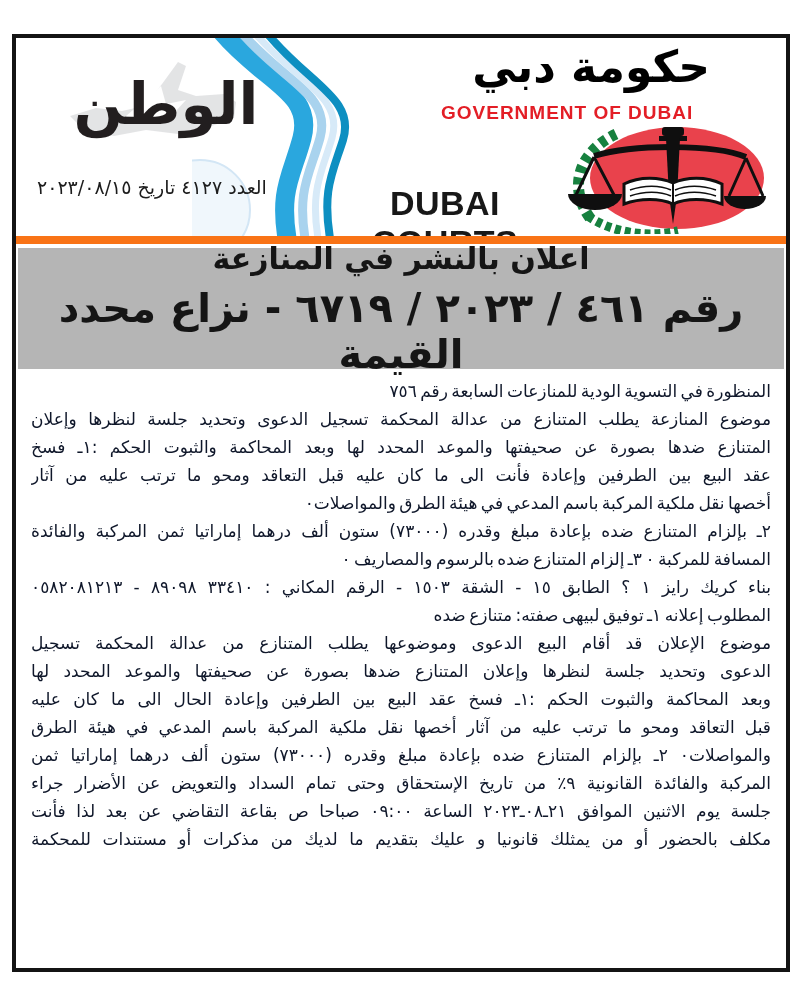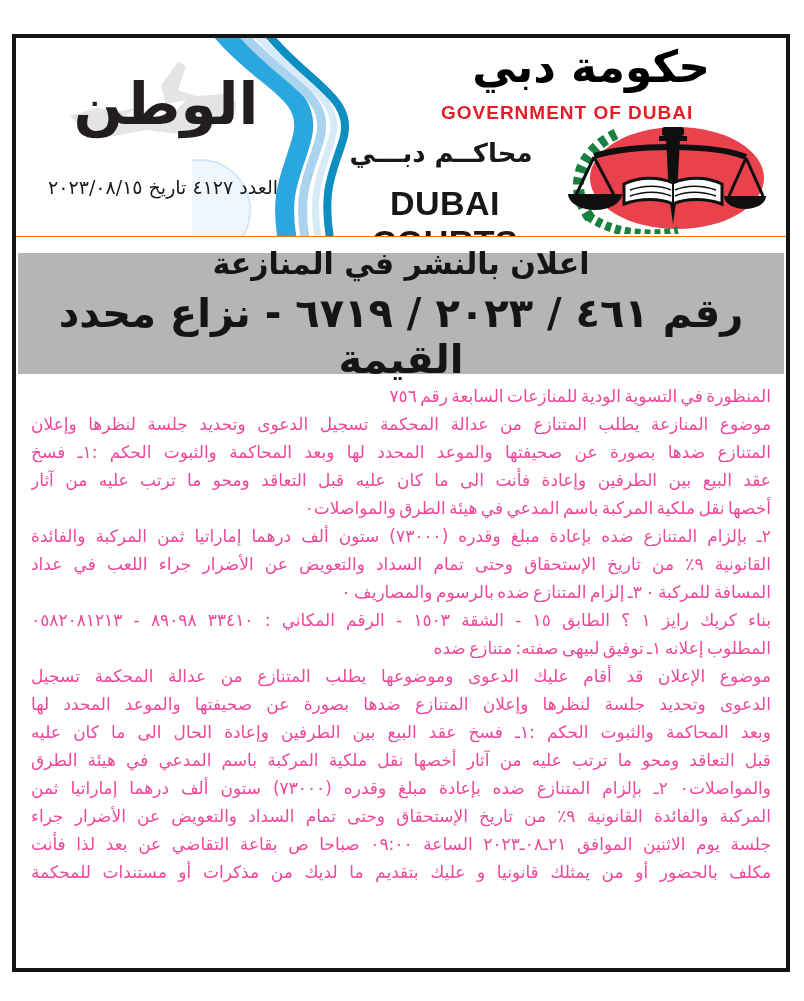--- a/index.html
+++ b/index.html
@@ -5,31 +5,31 @@
   html,body { margin:0; padding:0; }
   body {
     width:804px; height:1001px; position:relative; background:#ffffff;
     font-family:"DejaVu Sans", sans-serif; overflow:hidden;
   }
   .frame {
     position:absolute; left:12px; top:34px; width:778px; height:938px;
     box-sizing:border-box; border:4px solid #141414; background:#fff;
   }
   
-  .header { position:relative; height:198px; border-bottom:1px solid #f97316; overflow:hidden; }
+  .header { position:relative; height:198px; border-bottom:8px solid #f97316; overflow:hidden; }
   .abs { position:absolute; }
   .watan-wave { left:176px; top:0; width:170px; height:198px; }
   .watan-map  { left:50px; top:18px; width:175px; height:105px; opacity:.5; }
   .watan-name {
     left:40px; top:30px; width:220px; text-align:center; direction:rtl;
     font-size:58px; line-height:72px; font-weight:bold; color:#221e1f;
   }
   .watan-issue {
-    left:0; top:138px; width:262px; text-align:right; direction:rtl;
-    font-size:19px; color:#1c1c1c;
+    left:0; top:138px; width:262px; text-align:left; direction:rtl;
+    font-size:19px; color:#1c1c1c;padding-left:21px;
   }
   .gov-ar {
     left:425px; top:-2px; width:300px; text-align:center; direction:rtl;
     font-size:44px; line-height:62px; font-weight:bold; color:#000000;
   }
   .gov-en {
     left:425px; top:64px; width:300px; 
     font-family:"Liberation Sans", sans-serif; font-size:19px; font-weight:bold;
     letter-spacing:1px; color:#e31e26;
   }
@@ -38,28 +38,28 @@
     left:315px; top:100px; width:220px; text-align:center; direction:rtl;
     font-size:26px; font-weight:bold; color:#181818;
   }
   .courts-en {
     left:315px; top:146px; width:228px; text-align:center;
     font-family:"Liberation Sans", sans-serif; font-size:34px; font-weight:bold;
     letter-spacing:.5px; color:#181818;
   }
   
   .titlebar {
-    margin:16px 2px 0 2px; height:121px; background:#b5b5b5;
+    margin:4px 2px 0 2px; height:121px; background:#b5b5b5;
     display:flex; flex-direction:column; justify-content:center; gap:9px;
     direction:rtl; text-align:center; color:#151515;
   }
   .title-1 { font-size:30px; font-weight:bold; letter-spacing:-.5px; }
   .title-2 { font-size:40px; font-weight:bold; letter-spacing:-.5px; }
   
-  .notice-body { direction:rtl; padding:8px 15px 0 15px; color:#ec4899; }
+  .notice-body { direction:rtl; padding:8px 15px 0 15px; color:#0f172a; }
   .bline {
     font-size:17px; line-height:28px; height:28px; overflow:hidden;
     text-align:justify; text-align-last:justify; word-spacing:-2px;
   }
   .bline.end { text-align-last:right; }
 </style>
 </head>
 <body>
 
 <div class="frame">
@@ -93,41 +93,39 @@
       <path d="M38,31 L20,69 M38,31 L58,69 M190,32 L173,70 M190,32 L207,70" fill="none" stroke="#0f0f0f" stroke-width="3"></path>
       <path d="M12,68 A27,16 0 0 0 66,68 Z" fill="#0f0f0f"></path>
       <path d="M168,70 A21,13 0 0 0 210,70 Z" fill="#0f0f0f"></path>
       <rect x="106" y="1" width="22" height="9" rx="3" fill="#0f0f0f"></rect>
       <rect x="103" y="10" width="28" height="5" fill="#0f0f0f"></rect>
       <path d="M110,12 L124,12 L121,70 L117,98 L113,70 Z" fill="#0f0f0f"></path>
       <path d="M68,58 C84,50 104,51 117,57 C130,51 150,50 166,58 L166,78 C150,72 130,72 117,78 C104,72 84,72 68,78 Z" fill="#ffffff" stroke="#0f0f0f" stroke-width="3"></path>
       <path d="M74,64 C88,59 104,59 115,64 M119,64 C130,59 146,59 160,64 M74,70 C88,65 104,65 115,70 M119,70 C130,65 146,65 160,70" fill="none" stroke="#0f0f0f" stroke-width="1.5"></path>
       <path d="M117,57 L117,78" stroke="#0f0f0f" stroke-width="2"></path>
     </svg>
-    <div class="abs courts-ar">محاكــم دبـــي</div>
     <div class="abs courts-en">DUBAI COURTS</div>
   </div>
 
   <div class="titlebar">
     <div class="title-1">اعلان بالنشر في المنازعة</div>
     <div class="title-2">رقم ٤٦١ / ٢٠٢٣ / ٦٧١٩ - نزاع محدد القيمة</div>
   </div>
 
   <div class="notice-body" id="notice-body">
       <div class="bline end">المنظورة في التسوية الودية للمنازعات السابعة رقم ٧٥٦</div>
       <div class="bline">موضوع المنازعة يطلب المتنازع من عدالة المحكمة تسجيل الدعوى وتحديد جلسة لنظرها وإعلان</div>
       <div class="bline">المتنازع ضدها بصورة عن صحيفتها والموعد المحدد لها وبعد المحاكمة والثبوت الحكم :١ـ فسخ</div>
       <div class="bline">عقد البيع بين الطرفين وإعادة فأنت الى ما كان عليه قبل التعاقد ومحو ما ترتب عليه من آثار</div>
       <div class="bline end">أخصها نقل ملكية المركبة باسم المدعي في هيئة الطرق والمواصلات٠</div>
       <div class="bline">٢ـ بإلزام المتنازع ضده بإعادة مبلغ وقدره (٧٣٠٠٠) ستون ألف درهما إماراتيا ثمن المركبة والفائدة</div>
-      <div class="bline">القانونية ٩٪ من تاريخ الإستحقاق وحتى تمام السداد والتعويض عن الأضرار جراء اللعب في عداد</div>
       <div class="bline end">المسافة للمركبة ٠ ٣ـ إلزام المتنازع ضده بالرسوم والمصاريف ٠</div>
       <div class="bline">بناء كريك رايز ١ ؟ الطابق ١٥ - الشقة ١٥٠٣ - الرقم المكاني : ٣٣٤١٠ ٨٩٠٩٨ - ٠٥٨٢٠٨١٢١٣</div>
       <div class="bline end">المطلوب إعلانه ١ـ توفيق لبيهى صفته: متنازع ضده</div>
-      <div class="bline">موضوع الإعلان قد أقام عليك الدعوى وموضوعها يطلب المتنازع من عدالة المحكمة تسجيل</div>
+      <div class="bline">موضوع الإعلان قد أقام البيع الدعوى وموضوعها يطلب المتنازع من عدالة المحكمة تسجيل</div>
       <div class="bline">الدعوى وتحديد جلسة لنظرها وإعلان المتنازع ضدها بصورة عن صحيفتها والموعد المحدد لها</div>
       <div class="bline">وبعد المحاكمة والثبوت الحكم :١ـ فسخ عقد البيع بين الطرفين وإعادة الحال الى ما كان عليه</div>
       <div class="bline">قبل التعاقد ومحو ما ترتب عليه من آثار أخصها نقل ملكية المركبة باسم المدعي في هيئة الطرق</div>
       <div class="bline">والمواصلات٠ ٢ـ بإلزام المتنازع ضده بإعادة مبلغ وقدره (٧٣٠٠٠) ستون ألف درهما إماراتيا ثمن</div>
       <div class="bline">المركبة والفائدة القانونية ٩٪ من تاريخ الإستحقاق وحتى تمام السداد والتعويض عن الأضرار جراء</div>
       <div class="bline">جلسة يوم الاثنين الموافق ٢١ـ٠٨ـ٢٠٢٣ الساعة ٠٩:٠٠ صباحا ص بقاعة التقاضي عن بعد لذا فأنت</div>
       <div class="bline">مكلف بالحضور أو من يمثلك قانونيا و عليك بتقديم ما لديك من مذكرات أو مستندات للمحكمة</div>
     </div>
 
 </div>

